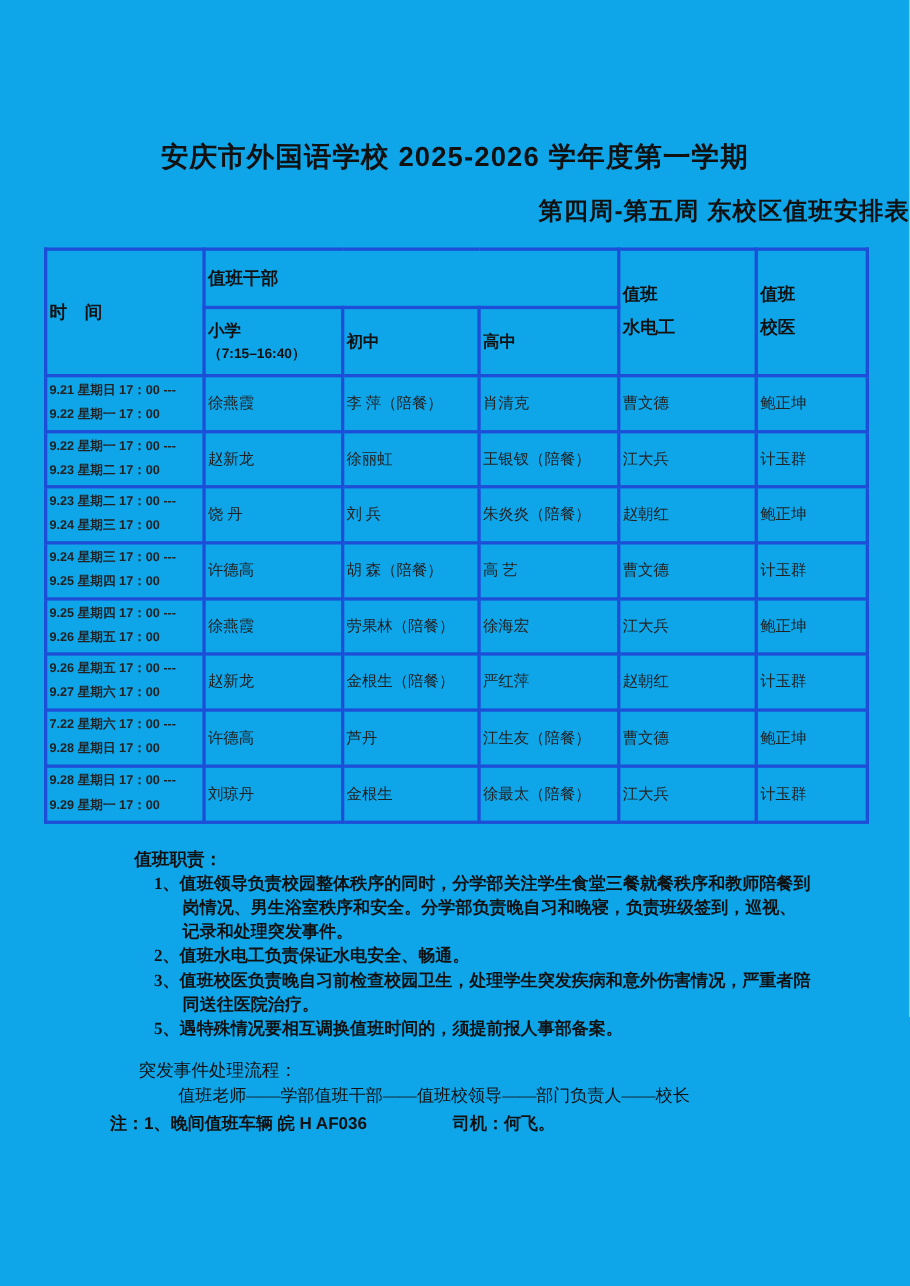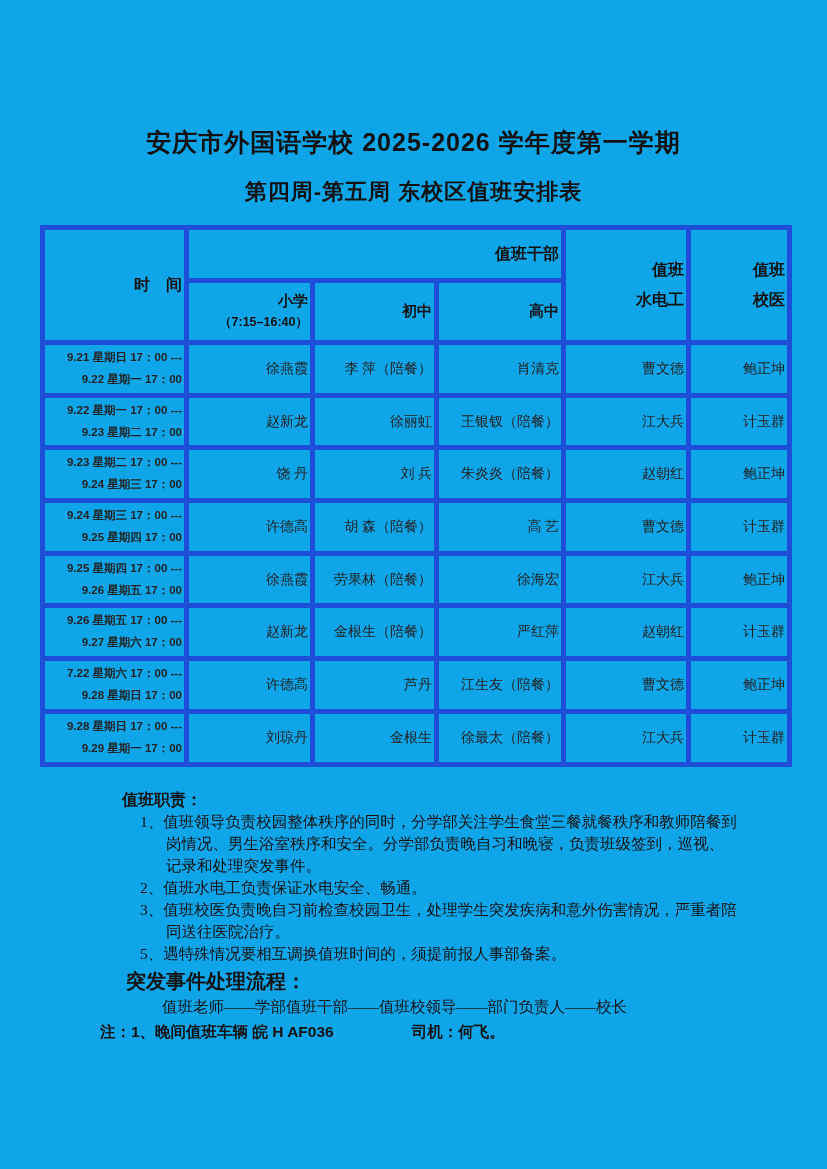--- a/index.html
+++ b/index.html
@@ -18,37 +18,37 @@
     margin-top: 126px;
     text-align: center;
     font-family: "Liberation Sans", sans-serif;
     font-weight: bold;
     font-size: 25px;
     letter-spacing: 1px;
     color: #111;
   }
   .subtitle {
     margin-top: 18px;
-    text-align: center;
+    text-align: right;
     font-family: "Liberation Sans", sans-serif;
     font-weight: bold;
     font-size: 22px;
     letter-spacing: 1px;
     color: #111;
   }
   table.roster {
     border-collapse: collapse;
     table-layout: fixed;
     margin: 18px 0 0 40px;
     width: 747px;
     border: 2px solid #000;
   }
   table.roster td {
-    border: 5px solid #1d4ed8;
-    text-align: right;
+    border: 3px solid #1d4ed8;
+    text-align: left;
     vertical-align: middle;
     padding: 2px;
     overflow: hidden;
   }
   .hdr {
     font-family: "Liberation Sans", sans-serif;
     font-weight: bold;
     font-size: 16px;
     color: #111;
   }
@@ -86,26 +86,27 @@
   .notes-heading {
     margin-left: 22px;
     font-weight: bold;
     font-size: 16px;
   }
   .note-item {
     margin-left: 40px;
     padding-left: 26px;
     text-indent: -26px;
     max-width: 598px;
+    font-weight: bold;
   }
   .emergency-heading {
     margin-left: 26px;
-    font-weight: bold;
-    font-size: 20px;
-    margin-top: 2px;
+    font-weight: normal;
+    font-size: 16px;
+    margin-top: 16px;
   }
   .flow-line {
     margin-left: 62px;
   }
   .remark-line {
     font-family: "Liberation Sans", sans-serif;
     font-weight: bold;
     font-size: 15.5px;
     margin-top: 2px;
     line-height: 1.5;

